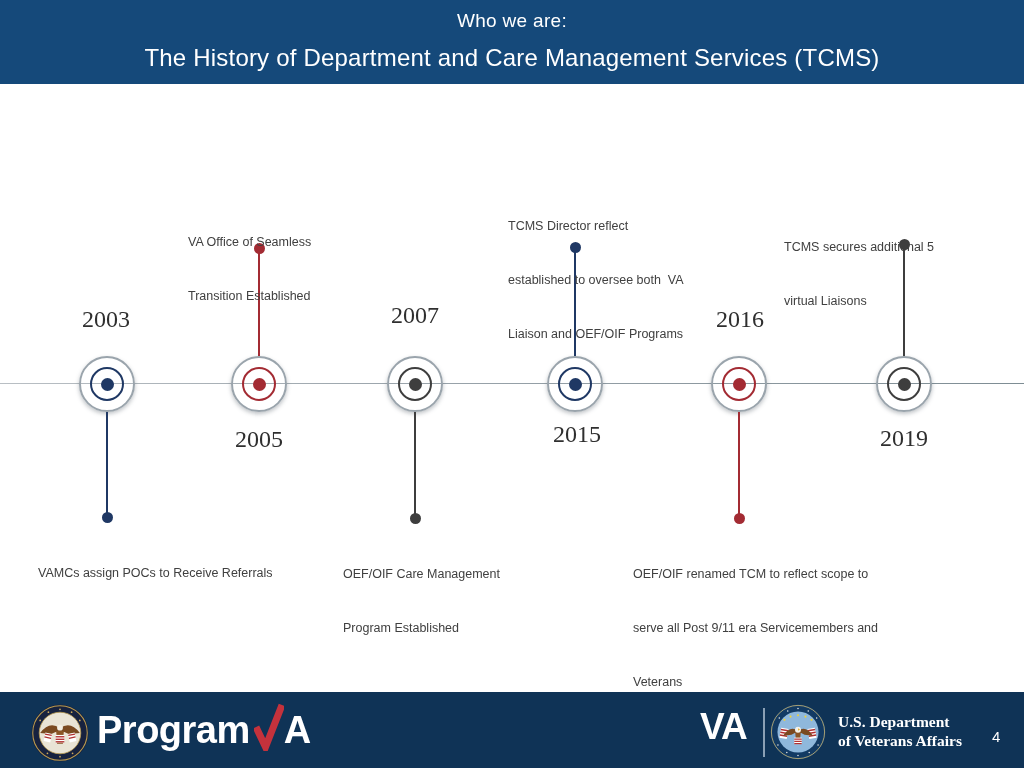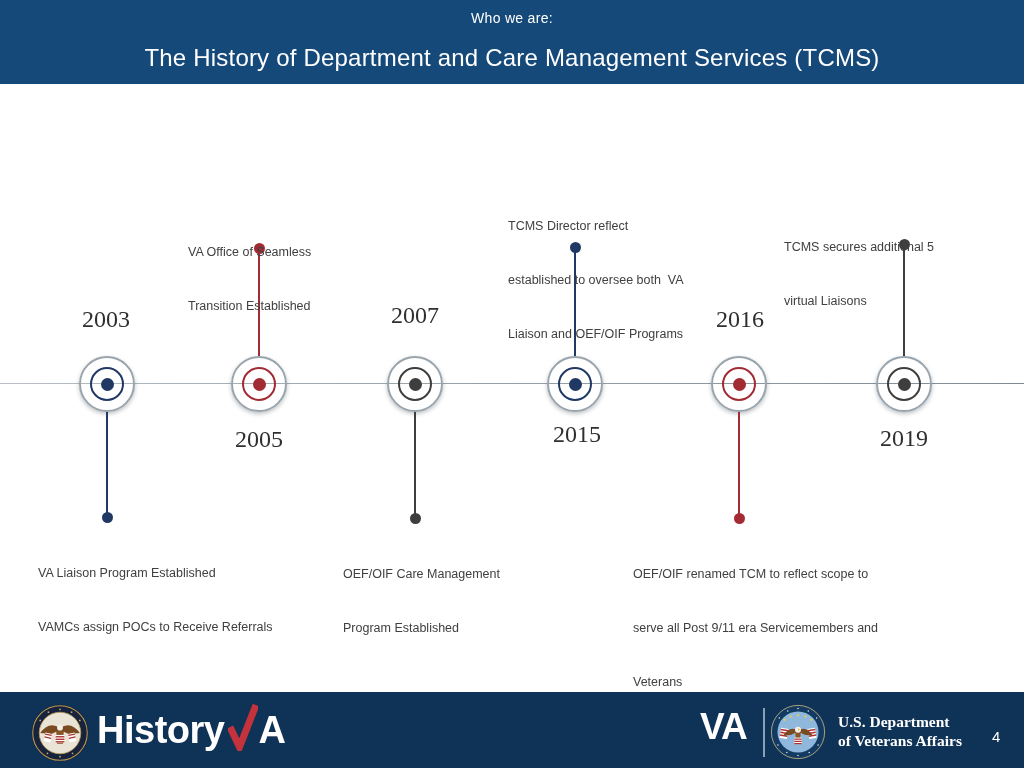--- a/index.html
+++ b/index.html
@@ -8,21 +8,21 @@
     position:relative; width:1024px; height:768px; background:#ffffff;
     overflow:hidden; font-family:"Liberation Sans", sans-serif;
     margin:0 auto;
   }
 
   
   .header {
     position:absolute; left:0; top:0; width:1024px; height:84px;
     background:#15497A; color:#fff; text-align:center;
   }
-  .title1 { position:absolute; top:10px; width:100%; font-size:14px; letter-spacing:.3px; }
+  .title1 { position:absolute; top:10px; width:100%; font-size:19px; letter-spacing:.3px; }
   .title2 { position:absolute; top:44px; width:100%; font-size:24px; letter-spacing:.2px; }
 
   
   .hline {
     position:absolute; left:0; top:383px; width:1024px; height:1.4px;
     background:linear-gradient(90deg,#b9bfc4,#9aa4ab 40%,#7e8d94);
   }
   .event { position:absolute; left:0; top:0; }
   .year {
     position:absolute; transform:translateX(-50%);
@@ -86,35 +86,34 @@
   <div class="event" style="--c: #1F3864;">
     <div class="year" style="left:106px; top:306px;">2003</div>
     <div class="node" style="left:79px; top:356px;">
       <div class="ring-inner">
           <div class="core-dot"></div>
         </div>
     </div>
     <div class="conn" style="left:106.3px; top:412px; height:105px;"></div>
     <div class="enddot" style="left:101.5px; top:511.5px;"></div>
     <div class="label" style="left:38px; top:528px;">
-      <div>VA Liaison Program Established</div>
       <div>VAMCs assign POCs to Receive Referrals</div>
     </div>
   </div>
 
   <div class="event" style="--c: #A32B33;">
     <div class="year" style="left:259px; top:426px;">2005</div>
     <div class="node" style="left:231px; top:356px;">
       <div class="ring-inner">
           <div class="core-dot"></div>
         </div>
     </div>
     <div class="conn" style="left:258.3px; top:248px; height:108px;"></div>
     <div class="enddot" style="left:253.5px; top:242.5px;"></div>
-    <div class="label" style="left:188px; top:207px;">
+    <div class="label" style="left:188px; top:197px;">
       <div>VA Office of Seamless</div>
       <div>Transition Established</div>
     </div>
   </div>
 
   <div class="event" style="--c: #3E3E3E;">
     <div class="year" style="left:415px; top:302px;">2007</div>
     <div class="node" style="left:387px; top:356px;">
       <div class="ring-inner">
           <div class="core-dot"></div>
@@ -204,21 +203,21 @@
       <rect x="14" y="30" width="7" height="9" fill="#fff" transform="rotate(12 17 34)"></rect>
       <rect x="14" y="31" width="7" height="1.3" fill="#b03030" transform="rotate(12 17 34)"></rect>
       <rect x="14" y="34" width="7" height="1.3" fill="#b03030" transform="rotate(12 17 34)"></rect>
       <rect x="39" y="30" width="7" height="9" fill="#fff" transform="rotate(-12 43 34)"></rect>
       <rect x="39" y="31" width="7" height="1.3" fill="#b03030" transform="rotate(-12 43 34)"></rect>
       <rect x="39" y="34" width="7" height="1.3" fill="#b03030" transform="rotate(-12 43 34)"></rect>
     </g>
   </svg>
 
   <div class="chooseva">
-    <span>History</span>
+    <span>Program</span>
     <svg class="check" width="30" height="48" viewBox="0 0 30 48">
       <path d="M2 24 L11.5 44 L28 2" fill="none" stroke="#C4323C" stroke-width="7"></path>
     </svg>
     <span>A</span>
   </div>
 
   <div class="va-word">VA</div>
   <div class="footer-divider"></div>
 
   <svg class="seal" style="left:770px; top:704px;" width="56" height="56" viewBox="0 0 60 60">

